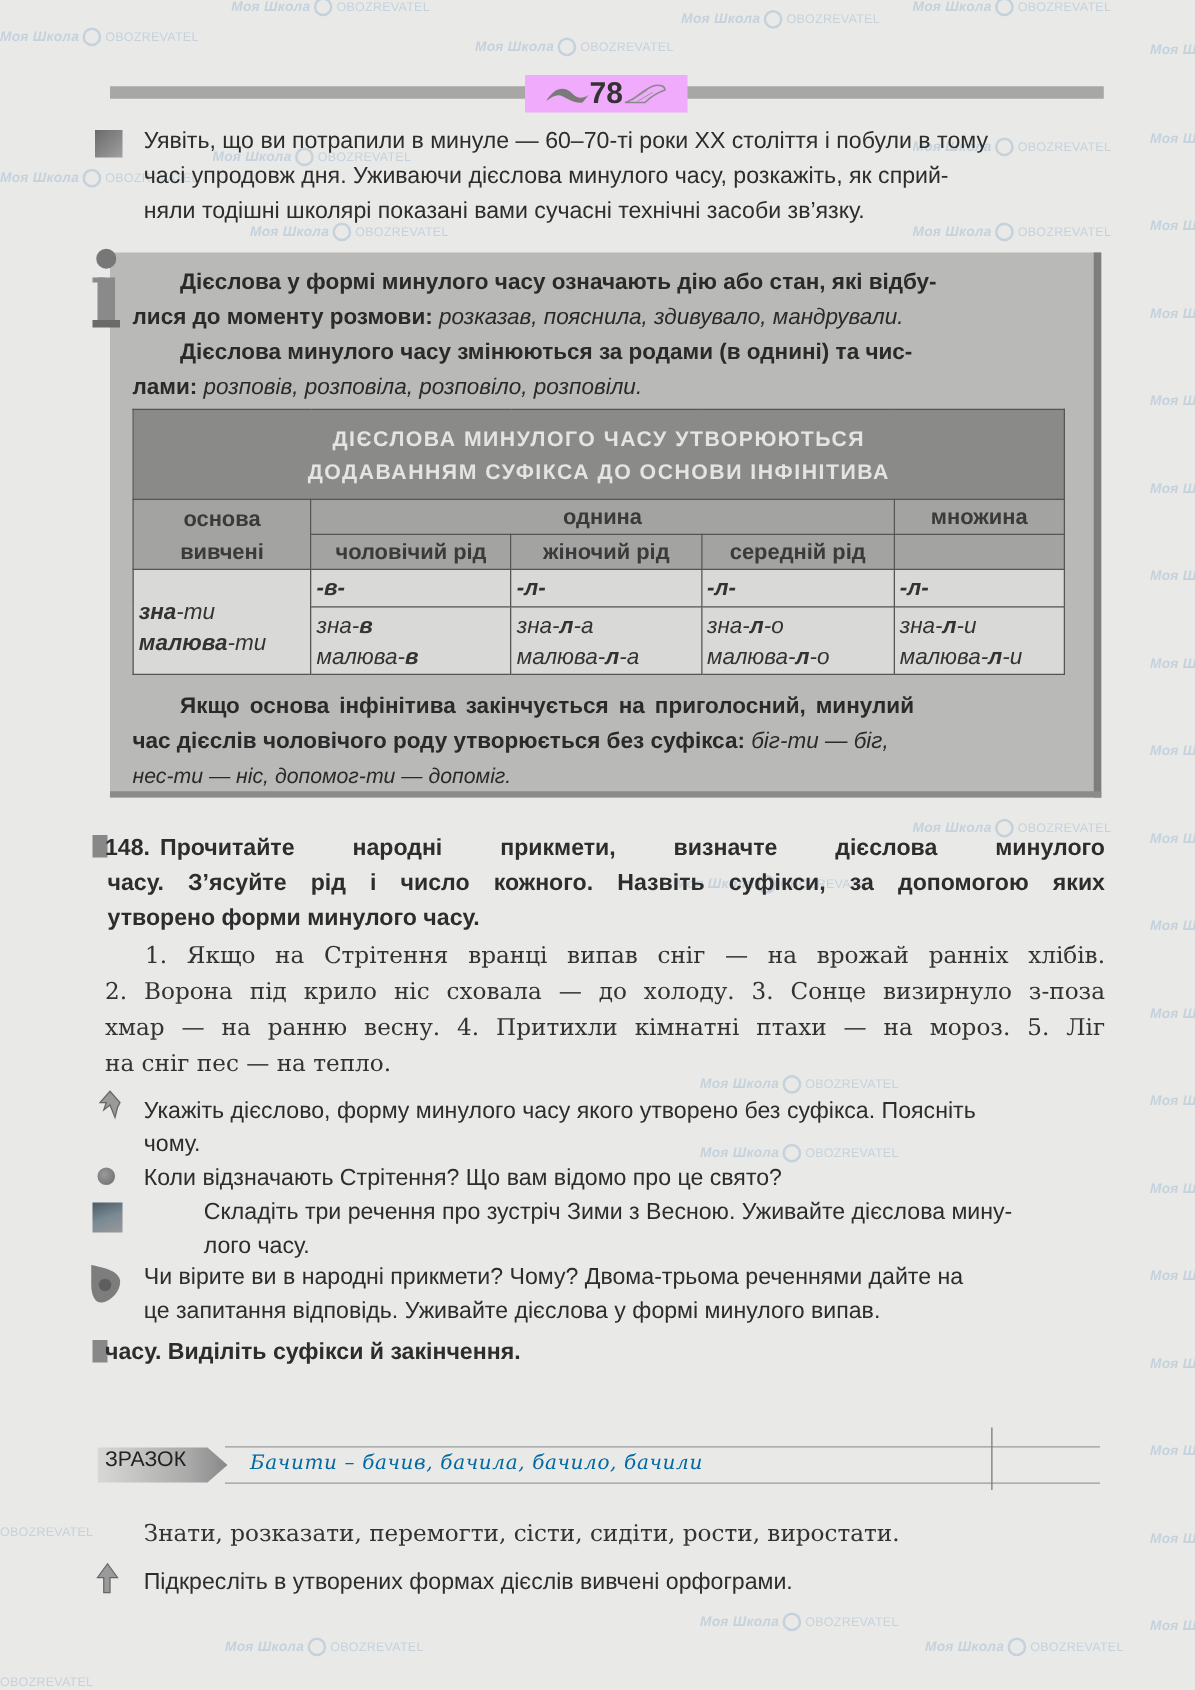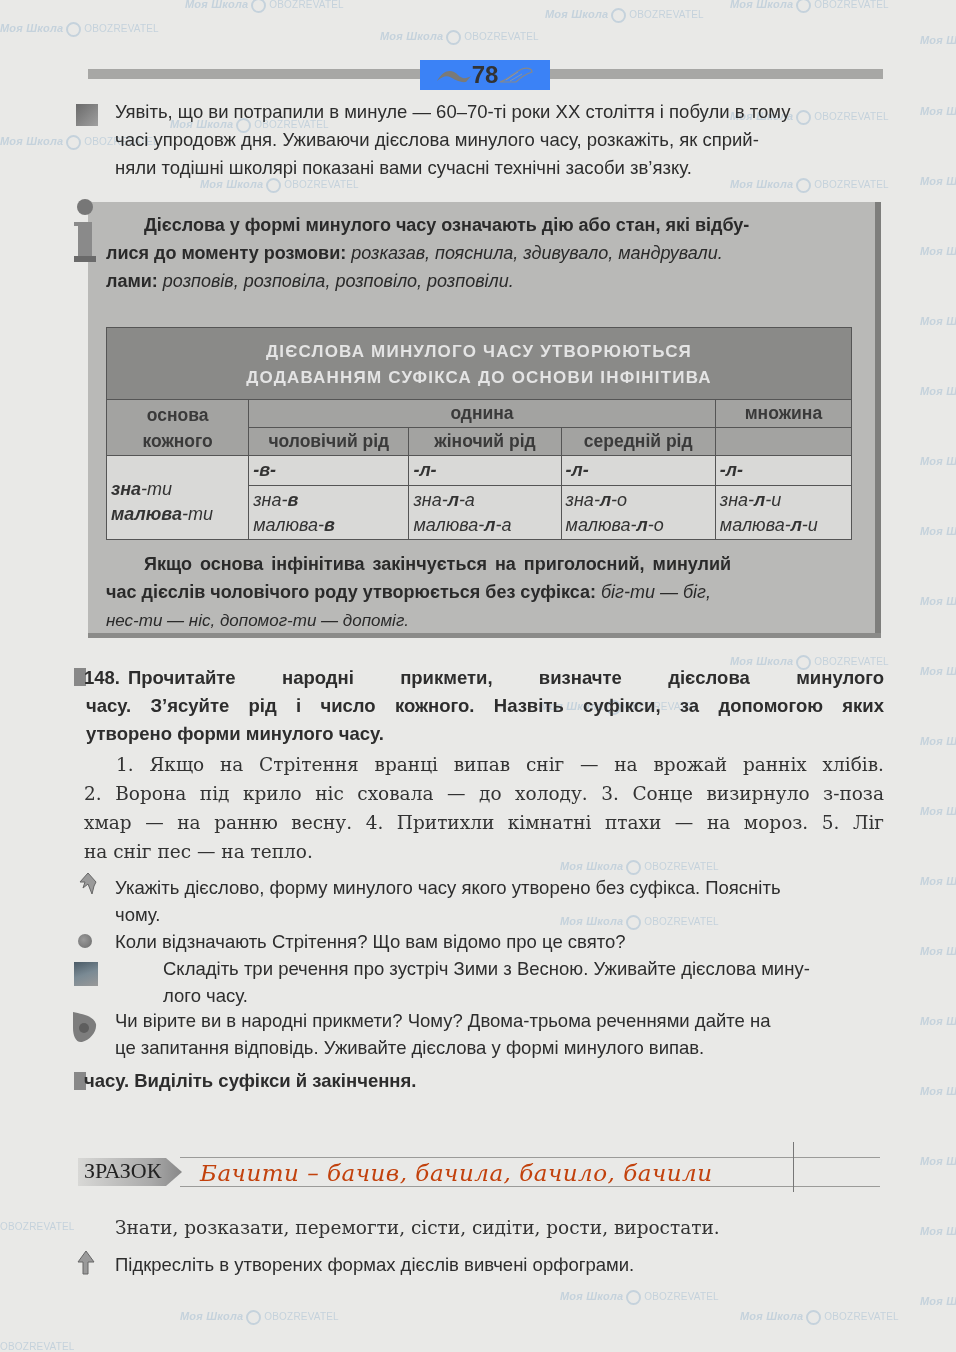--- a/index.html
+++ b/index.html
@@ -15,21 +15,21 @@
   
   .wm {
     position: absolute; font-size: 11px; color: #b9cbd9; font-style: italic; font-weight: bold;
     white-space: nowrap; opacity: 0.75; pointer-events: none; letter-spacing: 0.2px;
   }
   .wm .circ { display: inline-block; width: 15px; height: 15px; border-radius: 50%; border: 2px solid #b9cbd9; vertical-align: middle; margin: 0 3px; }
   .wm .ob { font-style: normal; font-weight: normal; font-size: 10px; }
 
   
   .header-bar { position: absolute; left: 88px; top: 69px; width: 795px; height: 10px; background: #a7a7a5; }
-  .page-num-wrap { position: absolute; left: 420px; top: 60px; width: 130px; height: 30px; background: #3b82f6; display: flex; align-items: center; justify-content: center; gap: 0; text-align: right; }
+  .page-num-wrap { position: absolute; left: 420px; top: 60px; width: 130px; height: 30px; background: #f0abfc; display: flex; align-items: center; justify-content: center; gap: 0; text-align: right; }
   .page-num { font-size: 24px; font-weight: bold; color: #333; }
   .deco-left { width: 36px; height: 16px; }
   .deco-right { width: 36px; height: 18px; }
 
   .block { position: absolute; }
   .txt { font-size: 18.5px; line-height: 28px; color: #2d2d2d; }
   .bold { font-weight: bold; }
   .it { font-style: italic; }
 
   
@@ -50,21 +50,21 @@
   .tbl .hd { background: #a3a3a1; color: #3a3a3a; font-weight: bold; font-size: 17.5px; text-align: center; }
   .tbl .body-cell { background: #d9d9d7; font-size: 18px; font-style: italic; padding-left: 4px; color: #333; }
   .tbl .suf { font-weight: bold; font-style: italic; }
 
   
   .ex-num-marker { position: absolute; width: 12px; height: 18px; background: #888; }
   .serif { font-family: "DejaVu Serif", "Liberation Serif", serif; font-size: 18.5px; line-height: 29px; color: #333; }
 
   .ruled { position: absolute; left: 180px; width: 700px; height: 1px; background: #9b9b99; }
   .zrazok { position: absolute; left: 80px; top: 1155px; width: 100px; height: 30px; }
-  .handwrite { position: absolute; left: 200px; top: 1160px; font-family: "DejaVu Serif", serif; font-style: italic; font-size: 23px; color: #c2410c; letter-spacing: 0.5px; }
+  .handwrite { position: absolute; left: 200px; top: 1160px; font-family: "DejaVu Serif", serif; font-style: italic; font-size: 16px; color: #0369a1; letter-spacing: 0.5px; }
 </style>
 </head>
 <body>
 
 <div class="page">
 
   <div>
     <div class="wm" style="left:0;top:22px;"><span>Моя Школа</span><span class="circ"></span><span class="ob">OBOZREVATEL</span></div>
     <div class="wm" style="left:185px;top:-2px;"><span>Моя Школа</span><span class="circ"></span><span class="ob">OBOZREVATEL</span></div>
     <div class="wm" style="left:380px;top:30px;"><span>Моя Школа</span><span class="circ"></span><span class="ob">OBOZREVATEL</span></div>
@@ -129,35 +129,36 @@
   <svg class="info-i" viewBox="0 0 28 70">
     <circle cx="13" cy="11" r="8" fill="#777"></circle>
     <rect x="6" y="26" width="14" height="36" fill="#8a8a8a"></rect>
     <rect x="2" y="60" width="22" height="6" fill="#6a6a6a"></rect>
     <rect x="2" y="26" width="10" height="4" fill="#8a8a8a"></rect>
   </svg>
 
   <div class="block info-text" style="left:106px;top:211px;width:760px;">
     <div style="padding-left:38px;"><span class="bold">Дієслова у формі минулого часу означають дію або стан, які відбу-</span></div>
     <div><span class="bold">лися до моменту розмови:</span><span class="it"> розказав, пояснила, здивувало, мандрували.</span></div>
+    <div style="padding-left:38px;"><span class="bold">Дієслова минулого часу змінюються за родами (в однині) та чис-</span></div>
     <div><span class="bold">лами:</span><span class="it"> розповів, розповіла, розповіло, розповіли.</span></div>
   </div>
 
   <table class="tbl">
     <tbody>
         <tr>
       <td colspan="5" class="tbl-title">
         <div>ДІЄСЛОВА МИНУЛОГО ЧАСУ УТВОРЮЮТЬСЯ</div>
         <div>ДОДАВАННЯМ СУФІКСА ДО ОСНОВИ ІНФІНІТИВА</div>
       </td>
     </tr>
     <tr style="height:28px;">
       <th rowspan="2" class="hd" style="width:142px;line-height:26px;">
         <div>основа</div>
-        <div>кожного</div>
+        <div>вивчені</div>
       </th>
       <th colspan="3" class="hd">однина</th>
       <th class="hd" style="width:136px;">множина</th>
     </tr>
     <tr style="height:28px;">
       <th class="hd" style="width:160px;">чоловічий рід</th>
       <th class="hd" style="width:152px;">жіночий рід</th>
       <th class="hd" style="width:154px;">середній рід</th>
       <th class="hd"></th>
     </tr>
@@ -254,21 +255,21 @@
   <svg class="zrazok" style="position:absolute;left:78px;top:1152px;width:110px;height:40px;" viewBox="0 0 110 40">
     <defs>
       <linearGradient id="zg" x1="0" x2="1" y1="0" y2="0">
         <stop offset="0" stop-color="#d8d8d6"></stop>
         <stop offset="0.7" stop-color="#aaa"></stop>
         <stop offset="1" stop-color="#888"></stop>
       </linearGradient>
     </defs>
     <path d="M0 6 L88 6 L104 20 L88 34 L0 34 Z" fill="url(#zg)"></path>
   </svg>
-  <div style="position:absolute;left:84px;top:1158px;font-size:22px;color:#222;font-family:Liberation Serif, serif;">ЗРАЗОК</div>
+  <div style="position:absolute;left:84px;top:1158px;font-size:17px;color:#222;">ЗРАЗОК</div>
   <div class="handwrite">Бачити – бачив, бачила, бачило, бачили</div>
 
   <div class="block serif" style="left:115px;top:1213px;width:770px;">
     <div>Знати, розказати, перемогти, сісти, сидіти, рости, виростати.</div>
   </div>
 
   <svg style="position:absolute;left:76px;top:1250px;width:20px;height:26px;" viewBox="0 0 20 26">
     <path d="M10 1 L2 12 L7 12 L7 24 L12 24 L12 12 L18 12 Z" fill="#9a9a9a" stroke="#666" stroke-width="1"></path>
   </svg>
   <div class="block txt" style="left:115px;top:1251px;width:770px;">

